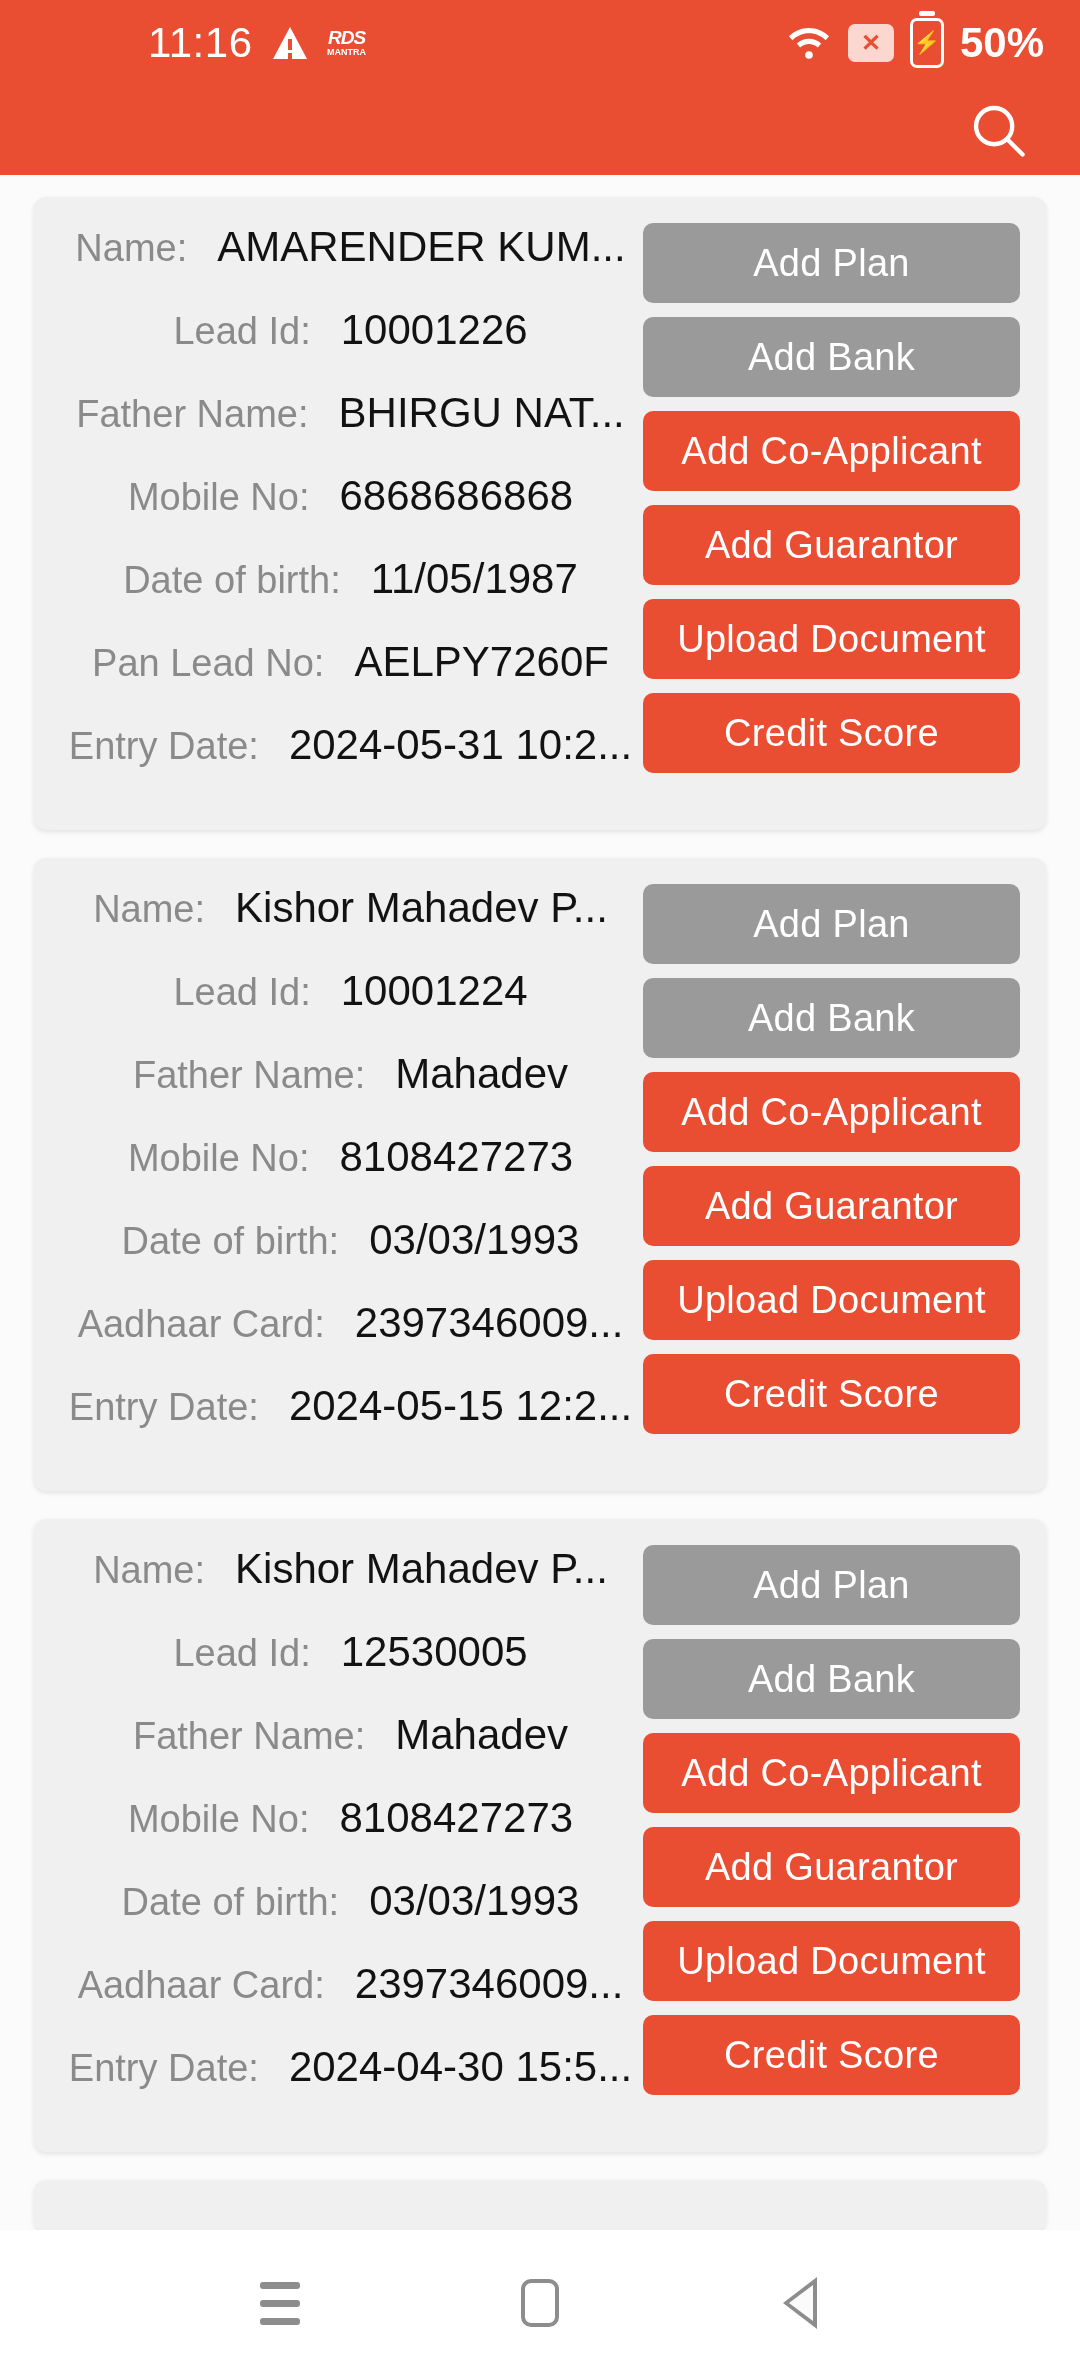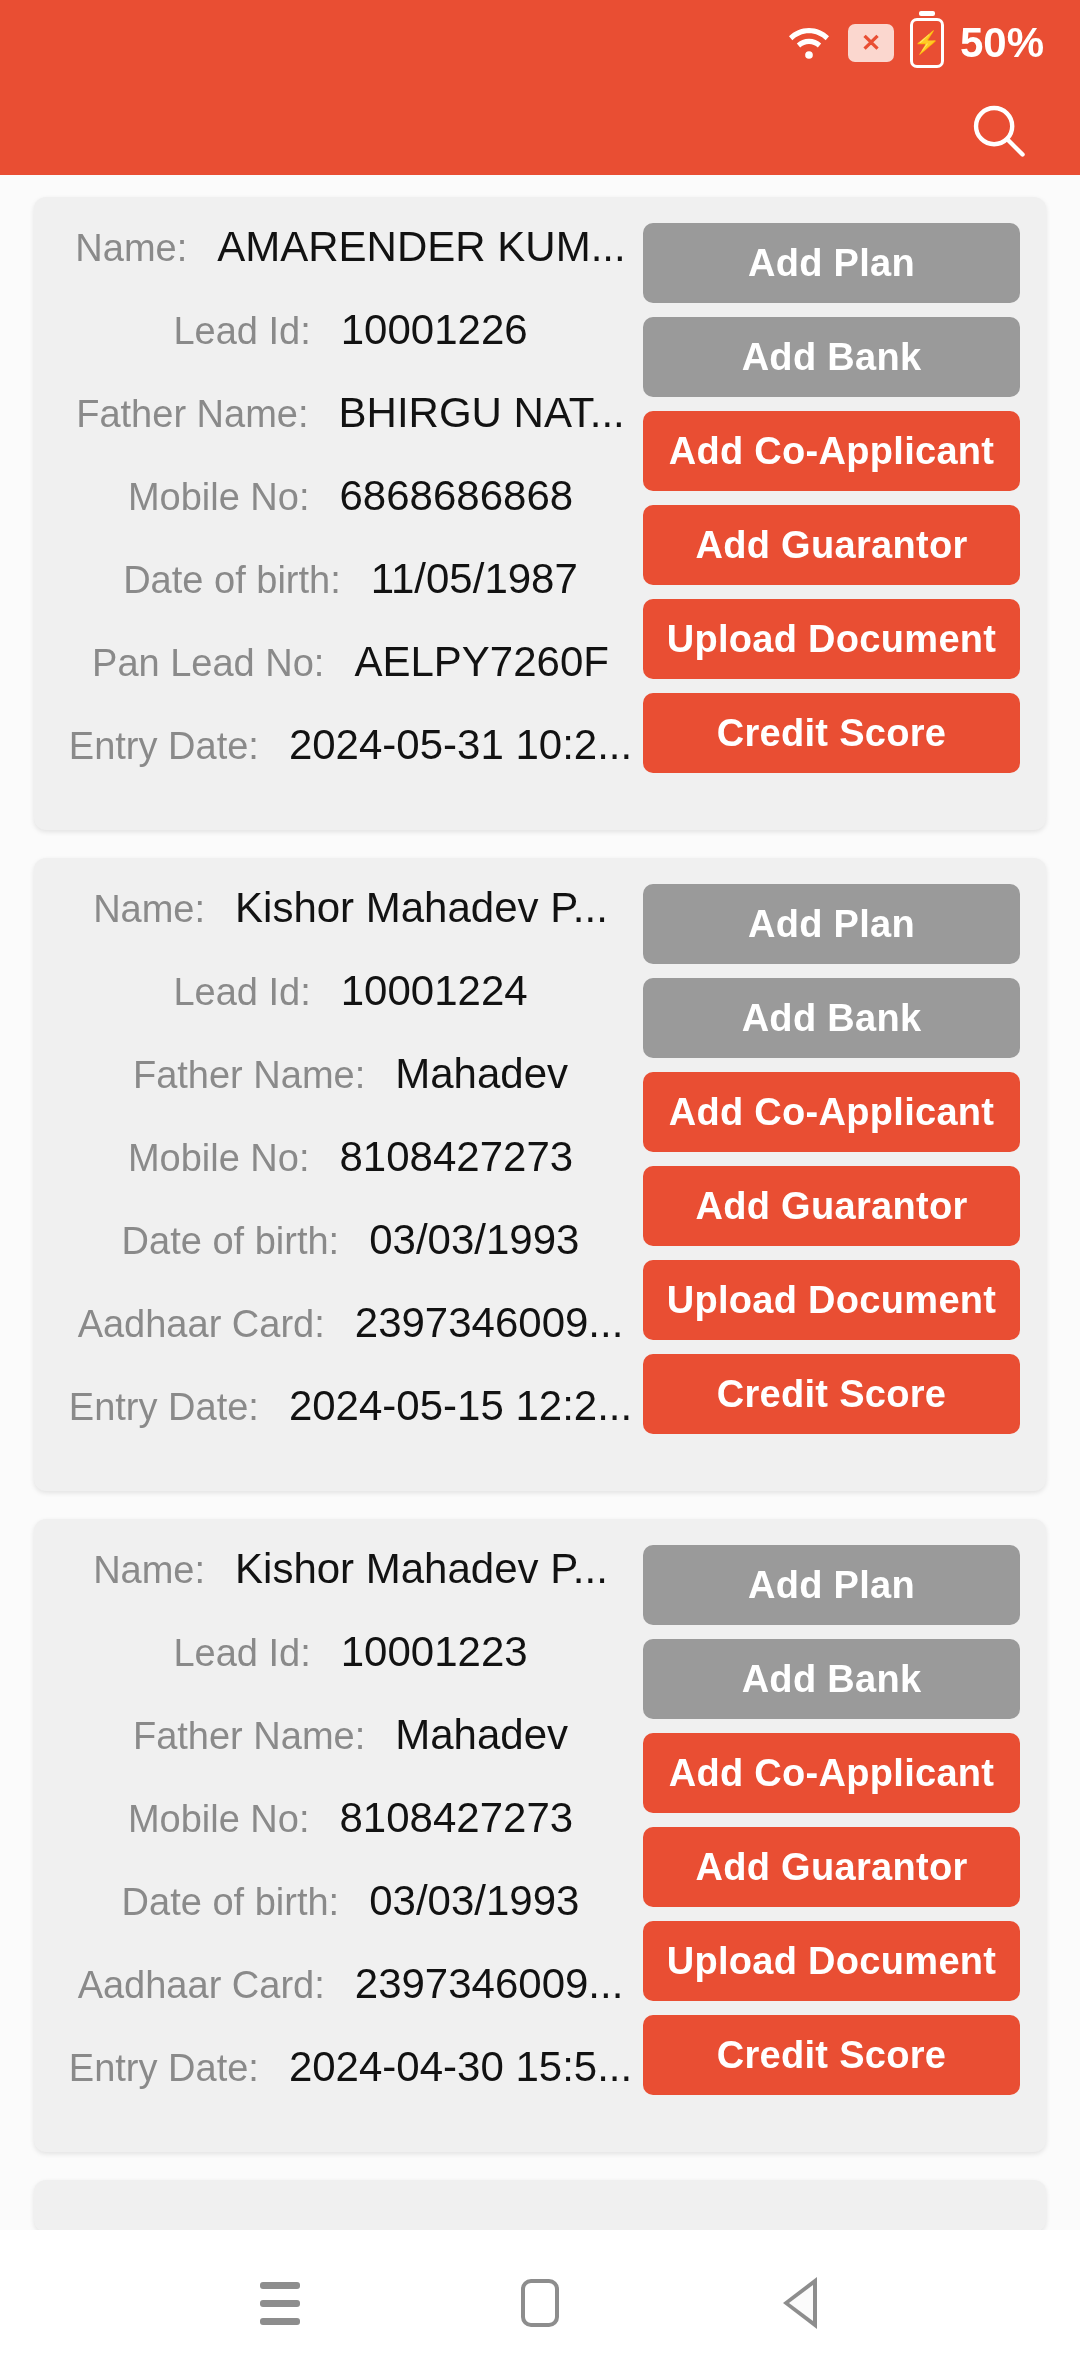--- a/index.html
+++ b/index.html
@@ -78,21 +78,21 @@
   .frow { display:flex; align-items:baseline; gap:30px; height:83px;
           white-space:nowrap; overflow:hidden;justify-content:center; }
   .flabel { color:#8a8a8a; font-size:38px; font-weight:300; }
   .fvalue { color:#121212; font-size:42px; font-weight:300;
             overflow:hidden; text-overflow:ellipsis; white-space:nowrap; }
 
   .card-actions { flex:1; display:flex; flex-direction:column; gap:14px; padding-left:10px; }
   .act-btn {
     height:80px; border-radius:10px; border:none;
     display:flex; align-items:center; justify-content:center;
-    color:#ffffff; font-size:38px; font-weight:700;
+    color:#ffffff; font-size:38px; font-weight:400;
     font-family:"Liberation Sans", sans-serif;
     letter-spacing:0.3px; cursor:pointer; white-space:nowrap;
   }
   .act-grey { background:#9a9a9a; }
   .act-red  { background:#e94e33; }
 
   .card-peek { height:40px; overflow:hidden; }
 
   
   .navbar {
@@ -110,20 +110,28 @@
   .back-tri:after{ content:""; position:absolute; left:6px; top:-18px;
                    border-top:18px solid transparent; border-bottom:18px solid transparent;
                    border-right:24px solid #fbfbfb; }
 </style>
 </head>
 <body>
 
 <div class="screen">
 
   <div class="statusbar">
+    <div class="sb-left">
+      <span class="sb-clock">11:16</span>
+      <span class="ic warn-tri"></span>
+      <span class="rd-logo">
+        <span class="rd-top">RDS</span>
+        <span class="rd-bot">MANTRA</span>
+      </span>
+    </div>
     <div class="sb-right">
       <span class="ic">
         <svg width="46" height="40" viewBox="0 0 24 24" fill="#fff">
           <path d="M12 20.5l-3.2-4.1c1.9-1.5 4.5-1.5 6.4 0L12 20.5z" opacity="0"></path>
           <path d="M12 3C7.3 3 3.1 4.9 0 8l2 2.4C4.6 7.8 8.1 6.2 12 6.2s7.4 1.6 10 4.2L24 8C20.9 4.9 16.7 3 12 3z"></path>
           <path d="M12 9.4c-2.8 0-5.4 1.1-7.3 2.9l2 2.4c1.4-1.3 3.3-2.1 5.3-2.1s3.9.8 5.3 2.1l2-2.4C17.4 10.5 14.8 9.4 12 9.4z"></path>
           <circle cx="12" cy="19.2" r="2.3"></circle>
         </svg>
       </span>
       <span class="sim-x">✕</span>
@@ -226,21 +234,21 @@
           </div>
         </div>
         <div class="card">
           <div class="card-fields">
             <div class="frow">
               <span class="flabel">Name:</span>
               <span class="fvalue">Kishor Mahadev P...</span>
             </div>
             <div class="frow">
               <span class="flabel">Lead Id:</span>
-              <span class="fvalue">10001223</span>
+              <span class="fvalue">12530005</span>
             </div>
             <div class="frow">
               <span class="flabel">Father Name:</span>
               <span class="fvalue">Mahadev</span>
             </div>
             <div class="frow">
               <span class="flabel">Mobile No:</span>
               <span class="fvalue">8108427273</span>
             </div>
             <div class="frow">

